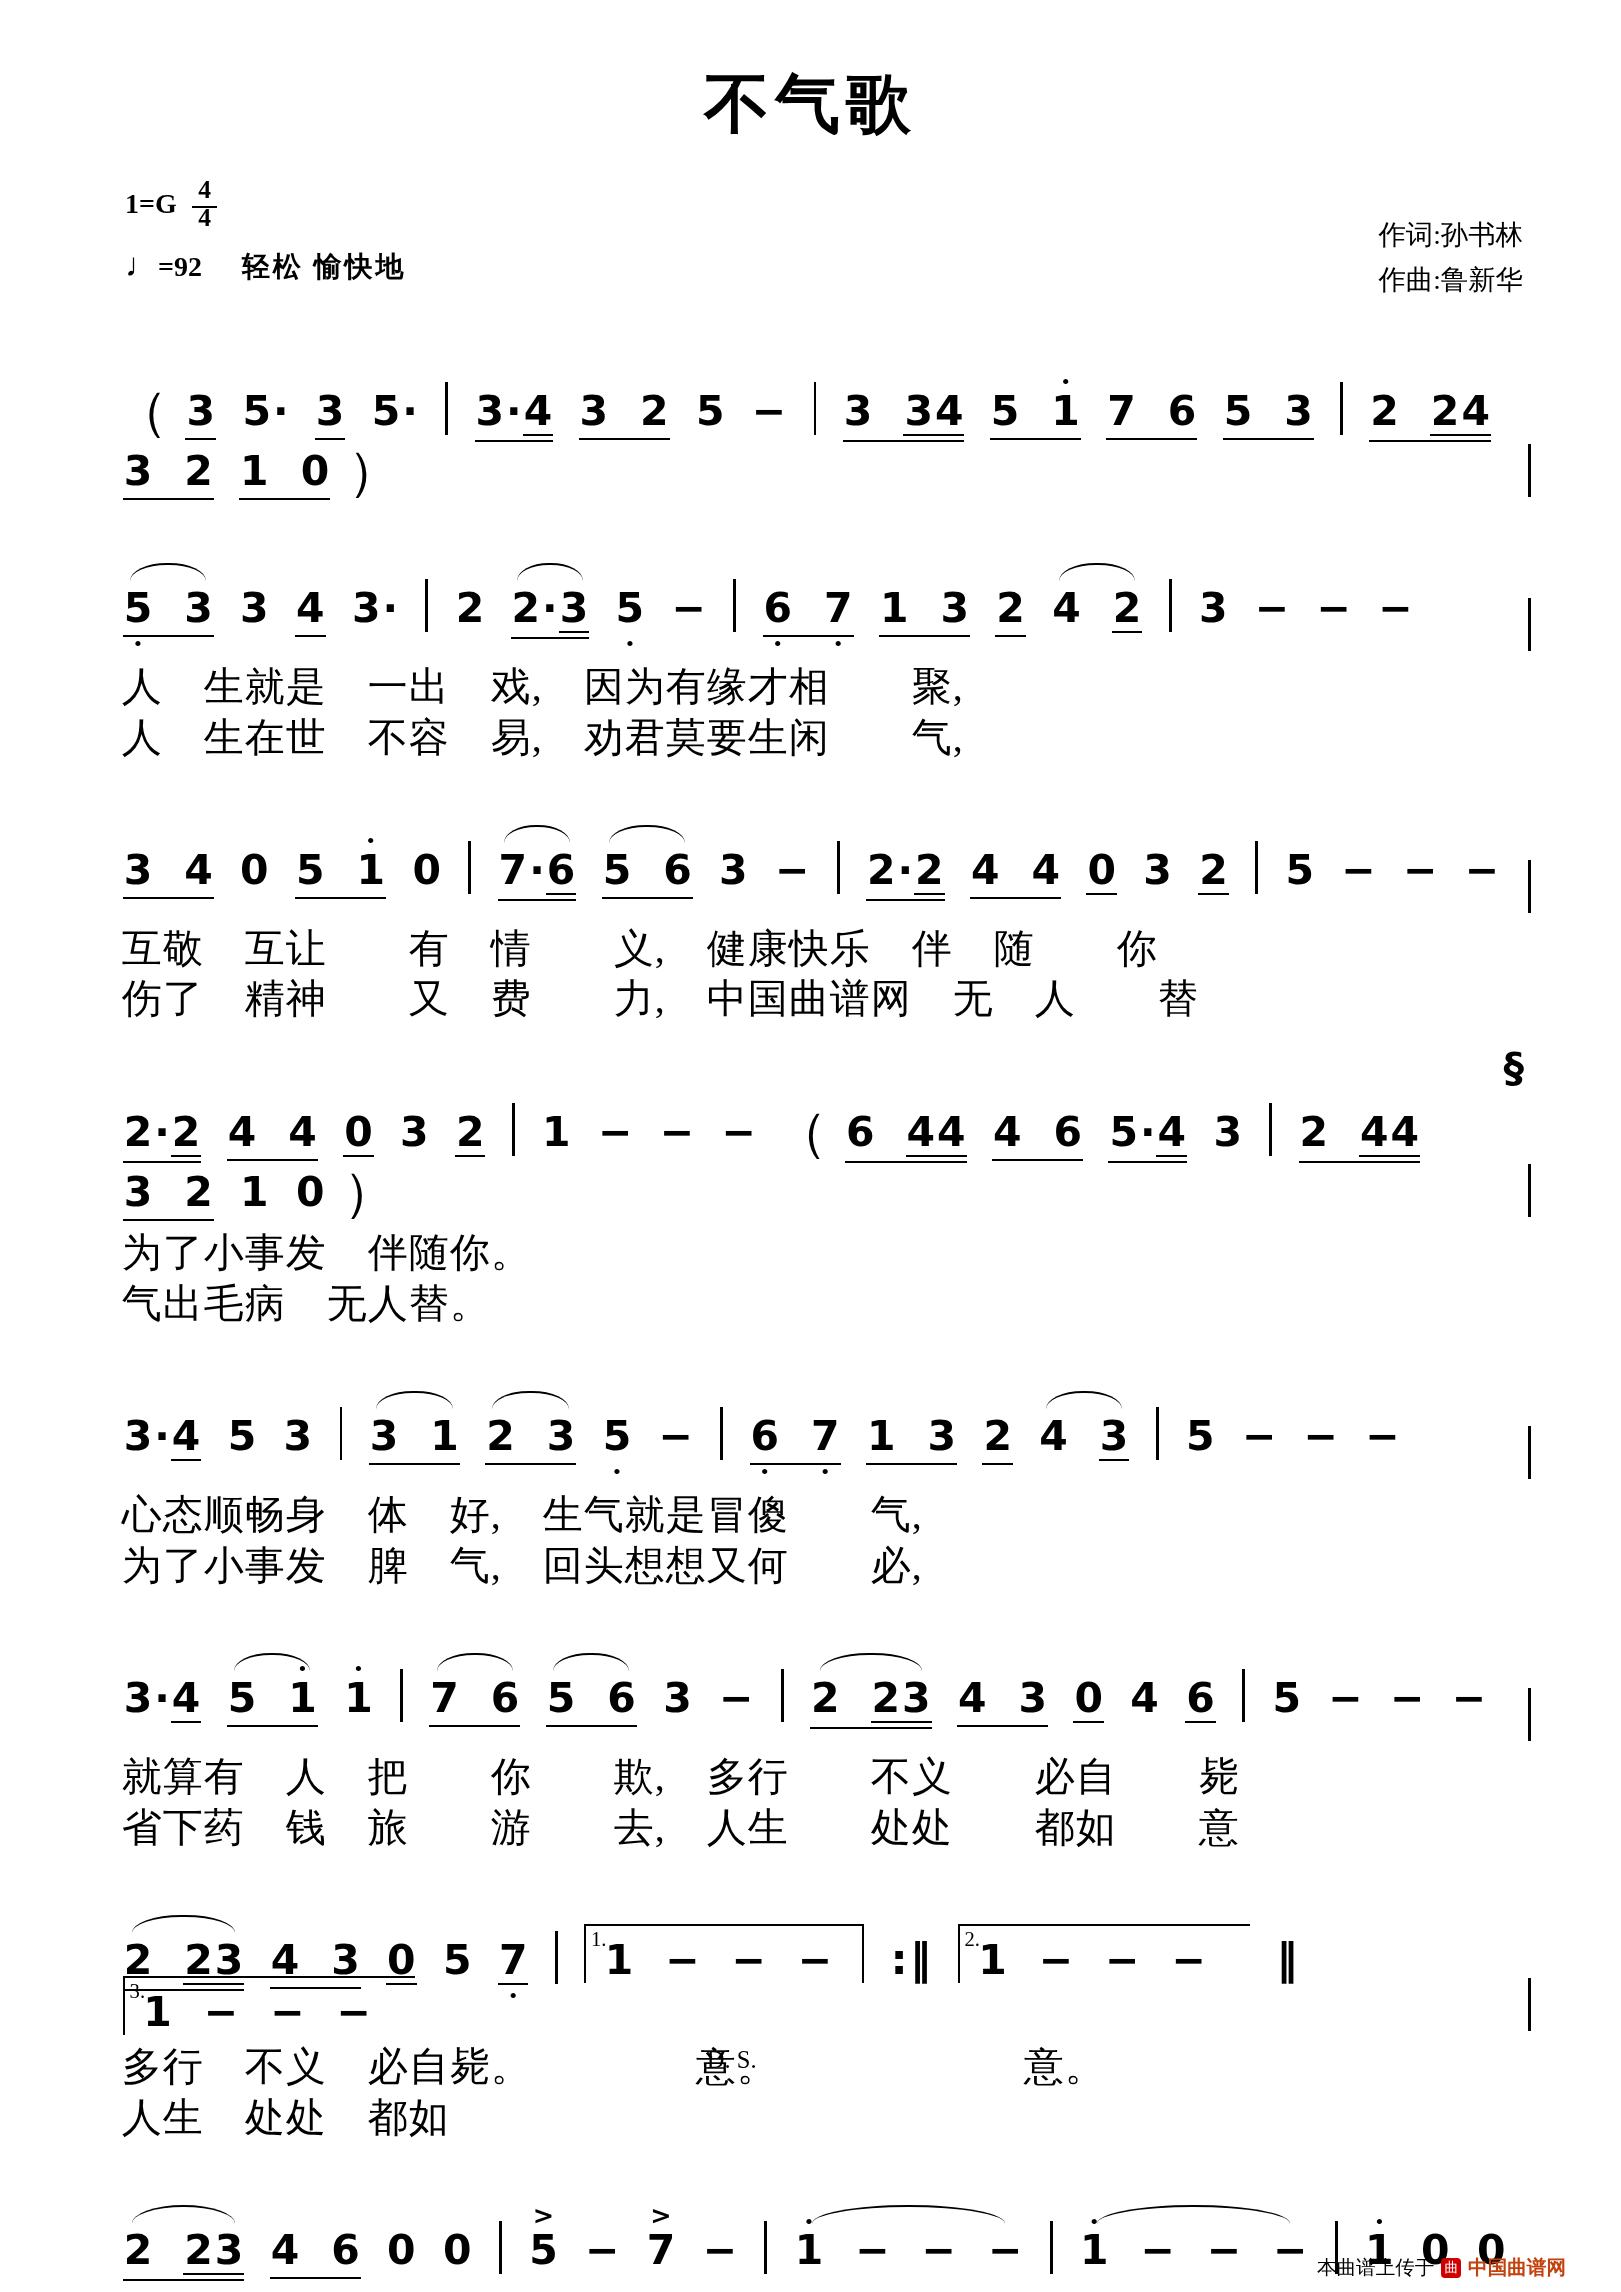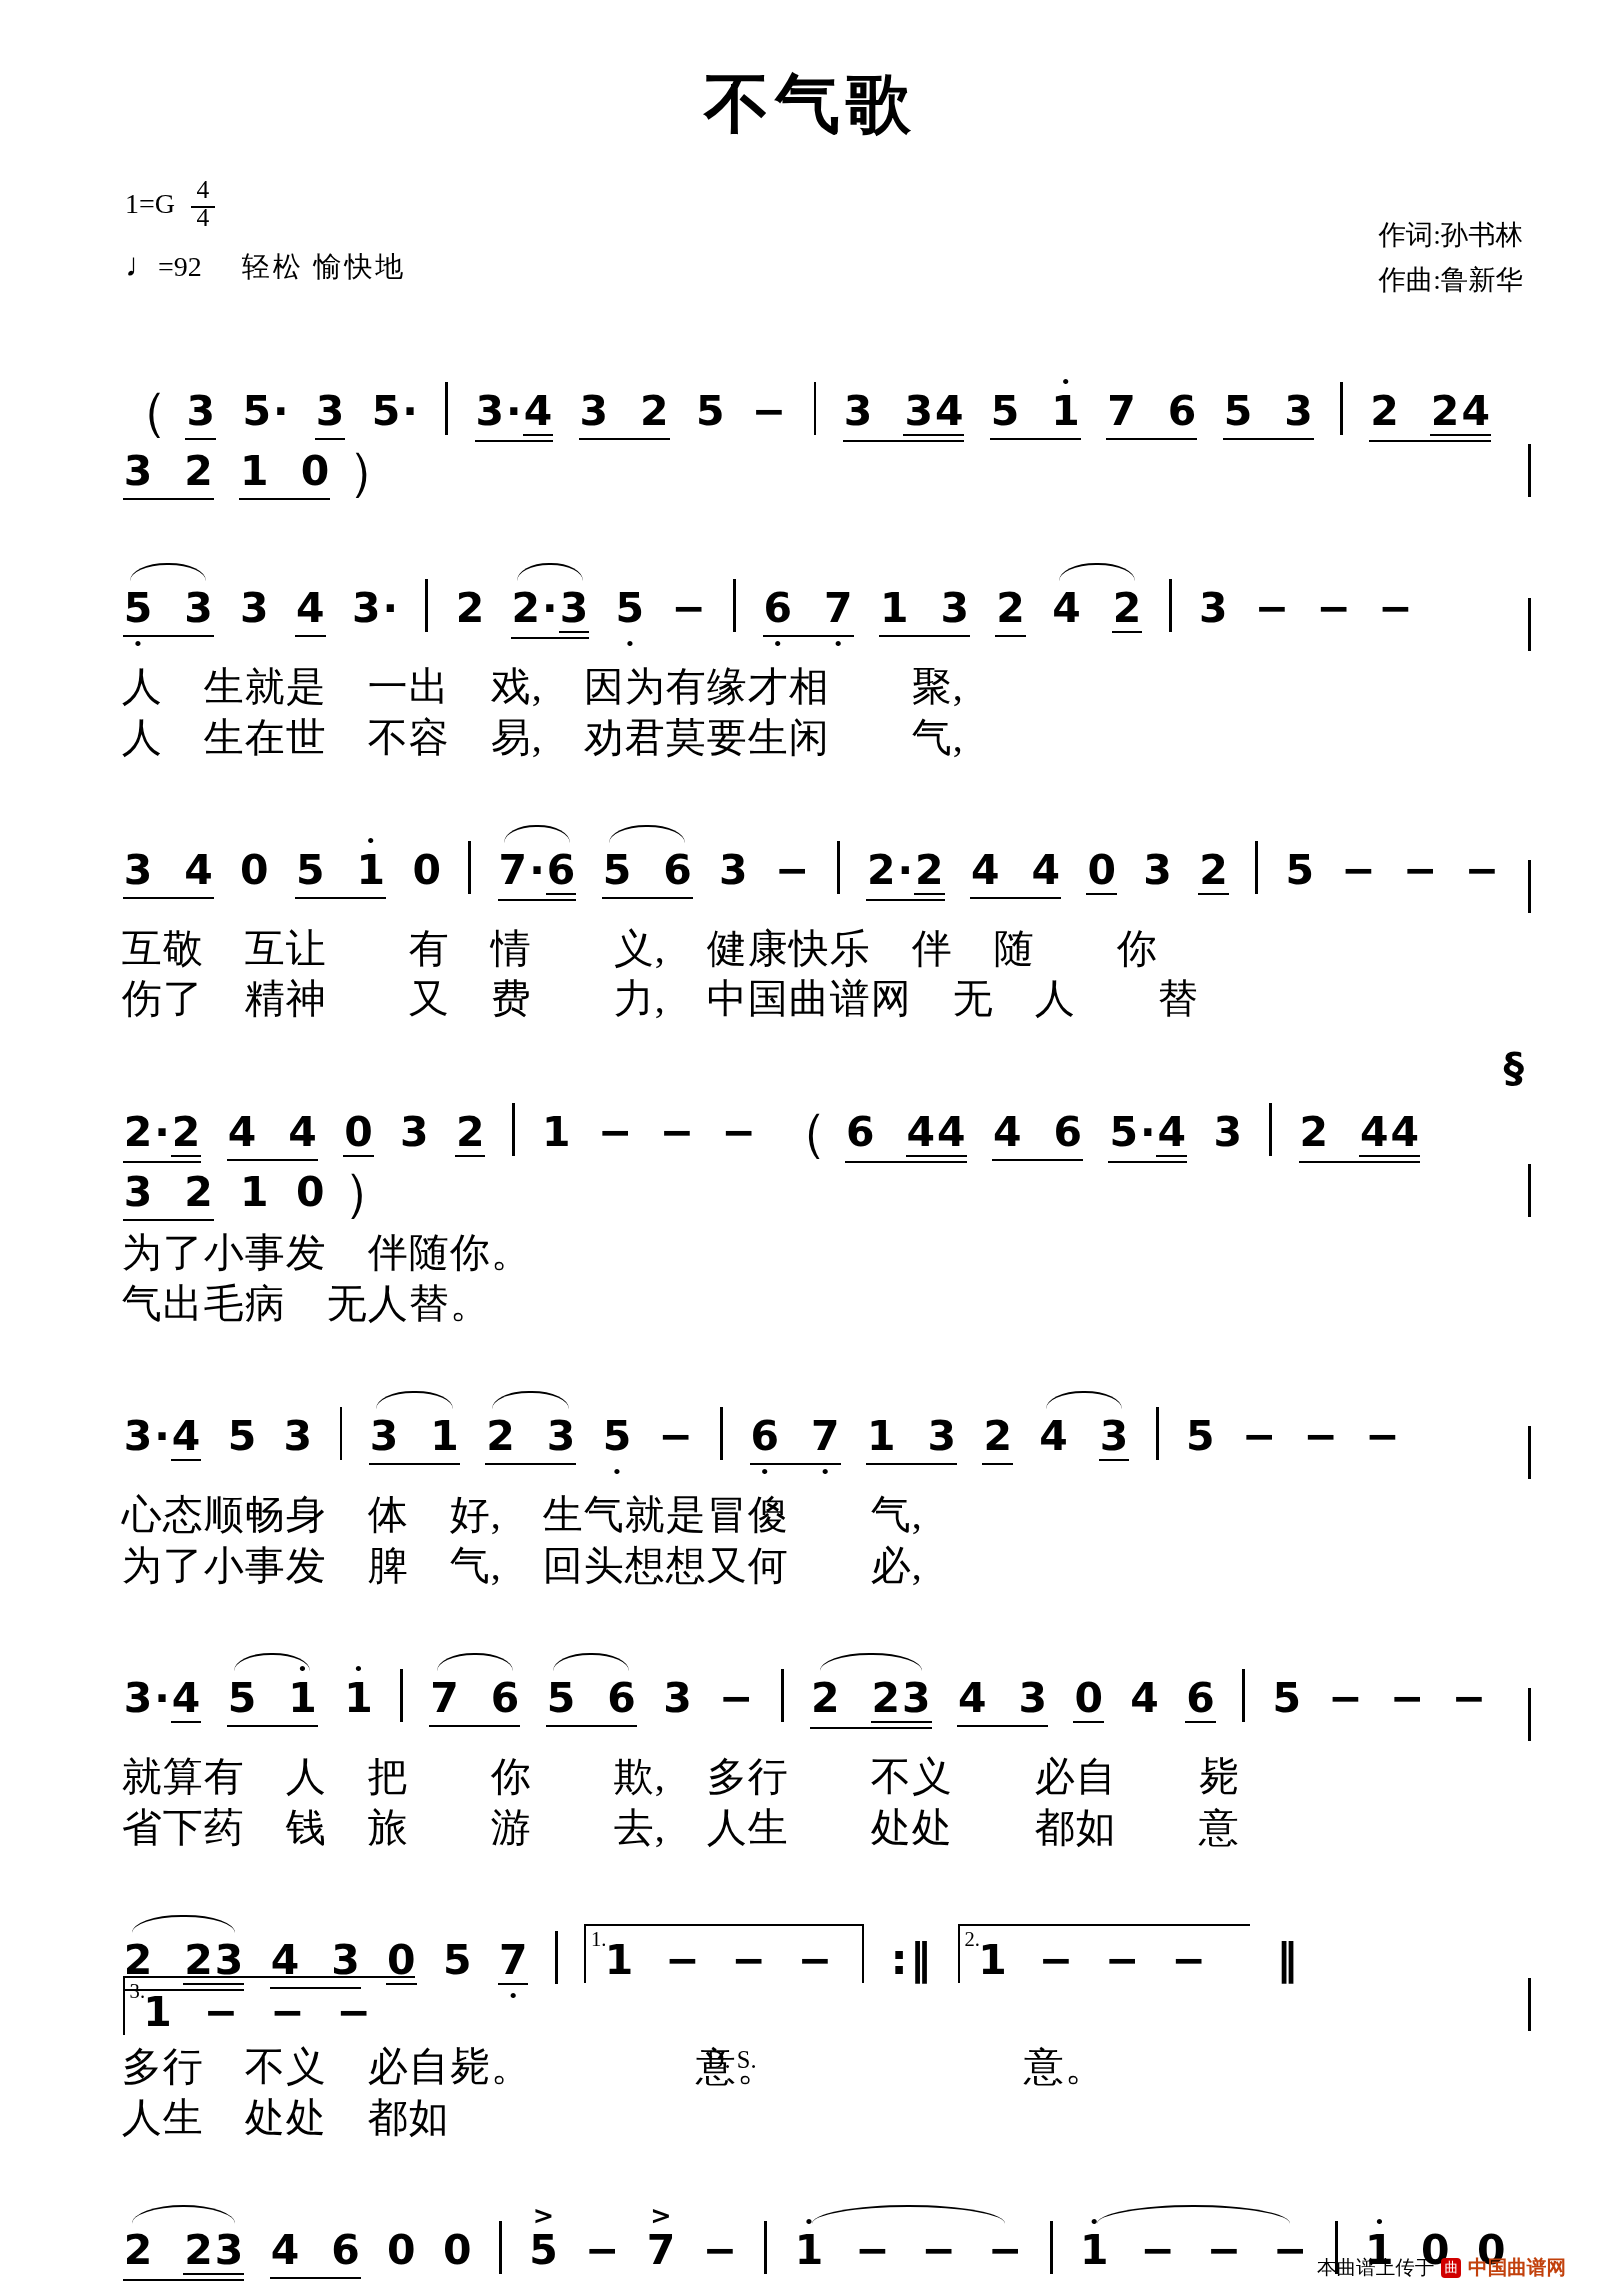--- a/index.html
+++ b/index.html
@@ -3,21 +3,21 @@
 <meta charset="utf-8">
 <style>
   html,body{margin:0;padding:0;}
   body{width:1621px;height:2293px;background:#fff;color:#000;
        font-family:"Liberation Serif", serif; position:relative; overflow:hidden;}
   .page{position:absolute;inset:0;}
 
   
   .title{ text-align:center; font-size:65px; letter-spacing:5.9px; margin-top:60px; font-weight:600;}
   .hdr{ display:flex; align-items:flex-start; margin:29px 98px 0 125px;}
-  .keyblock{ font-size:28px; }
+  .keyblock{ font-size:28px;font-weight:bold; }
   .keyrow{ display:flex; align-items:center; gap:9.8px;}
   .timesig{ display:inline-block; text-align:center; font-size:25.5px; line-height:1.02; margin-left:5.9px;}
   .timesig .tn{ border-bottom:2px solid #000; padding:0 5.9px 2px;}
   .timesig .td{ padding-top:2px;}
   .temporow{ font-size:28px; margin-top:16px;}
   .temporow .qnote{ font-size:33px; }
   .temporow .expr{ margin-left:33px; letter-spacing:2.9px;}
   .credits{ margin-left:auto; font-size:27.4px; line-height:1.65; text-align:left;margin-top:36px;}
 
   

